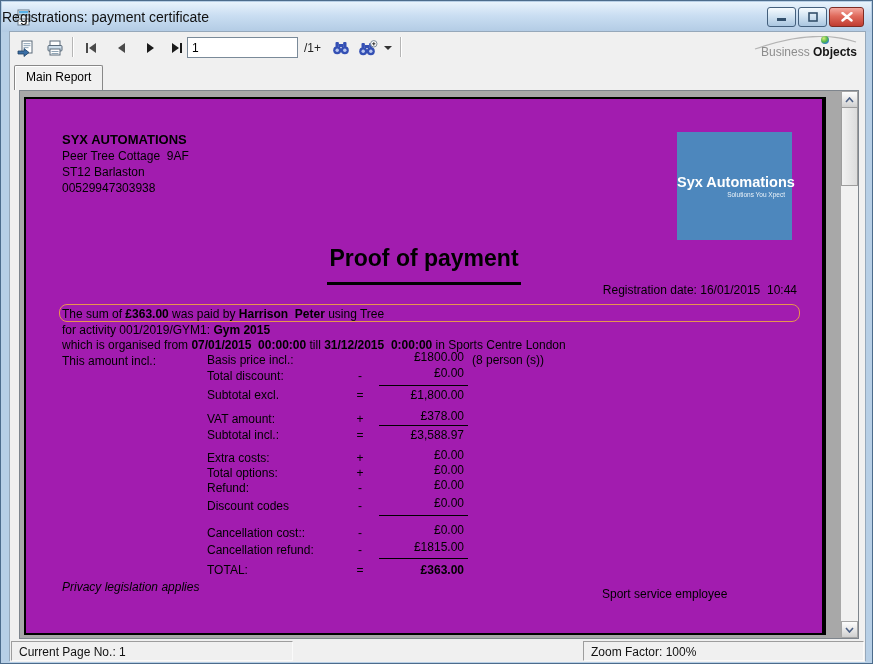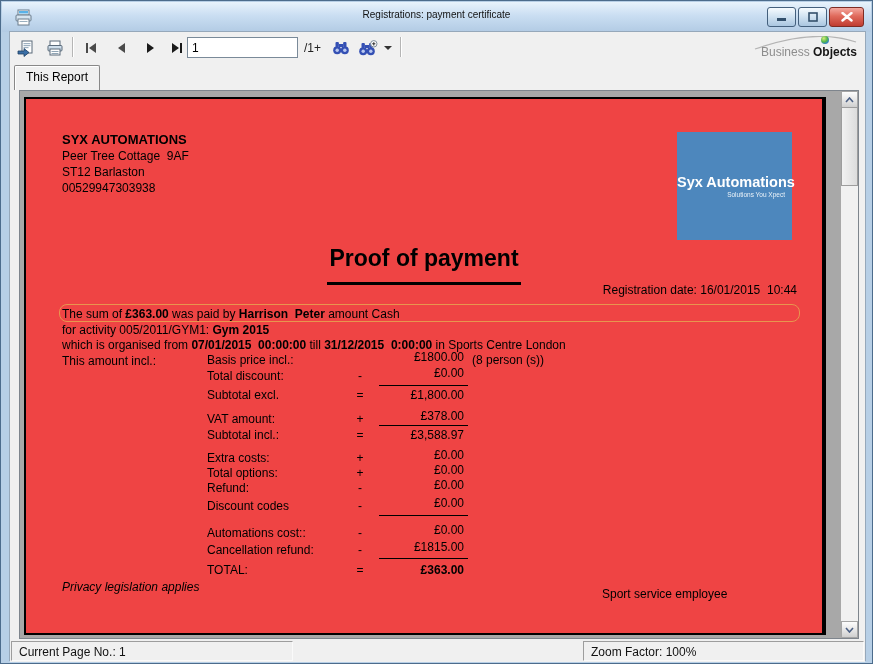--- a/index.html
+++ b/index.html
@@ -7,22 +7,22 @@
   .window{
     position:relative;width:873px;height:664px;
     background:#b7cfe6;border:1px solid #4c6c8c;
     font-family:"Liberation Sans","DejaVu Sans",sans-serif;
     overflow:hidden;
   }
   
   .titlebar{position:absolute;left:1px;top:1px;right:1px;height:30px;
     background:linear-gradient(#e8f3fc,#cadef2 45%,#b2cbe4);}
   .title-icon{position:absolute;left:12px;top:6px;width:19px;height:19px;}
-  .title-text{position:absolute;left:0;right:0;top:7px;text-align:center;
-    font-size:10px;color:#111;}
+  .title-text{position:absolute;left:0;right:0;top:7px;text-align:left;
+    font-size:14px;color:#111;}
   .win-btns{position:absolute;top:5px;right:7px;display:flex;gap:2px;}
   .win-btn{width:29px;height:20px;border:1px solid #44607d;border-radius:3px;
     background:linear-gradient(#f6fbfe,#d3e4f2 45%,#aac6e0);
     display:flex;align-items:center;justify-content:center;cursor:pointer;}
   .win-btn.close{width:35px;border-color:#7e2c24;
     background:linear-gradient(#f4a9a0,#e06a5c 45%,#c03d31);}
   
   .client{position:absolute;left:8px;top:30px;width:857px;height:630px;
     background:#f0f0f0;border:1px solid #96a8ba;}
   
@@ -44,21 +44,21 @@
   .brand-text{position:absolute;right:0;bottom:1px;font-size:12px;color:#8d8d8d;margin-left:33px;}
   .brand-text b{color:#161616;}
   
   .tabbar{position:absolute;left:0;top:30px;right:0;height:28px;}
   .tab{position:absolute;left:4px;top:3px;padding:4px 11px 6px;background:#f0f0f0;
     border:1px solid #888;border-bottom:none;border-radius:2px 2px 0 0;
     box-shadow:inset 1px 1px 0 #fff;font-size:12px;color:#000;cursor:pointer;}
   
   .viewport{position:absolute;left:9px;top:58px;width:840px;height:549px;
     background:#a8a8a8;border:1px solid #7e858d;overflow:hidden;}
-  .page{position:absolute;left:4px;top:6px;width:802px;height:538px;background:#ef4444;
+  .page{position:absolute;left:4px;top:6px;width:802px;height:538px;background:#a21caf;
     border:2px solid #000;border-right-width:4px;}
   
   .vscroll{position:absolute;right:0;top:0;width:17px;height:547px;background:#f1f1f1;}
   .sbtn{position:absolute;left:0;width:17px;height:17px;
     background:linear-gradient(#fdfdfd,#e3e3e3 60%,#cfcfcf);border:1px solid #a5a5a5;
     display:flex;align-items:center;justify-content:center;cursor:pointer;}
   .sthumb{position:absolute;left:0;top:16px;width:17px;height:79px;
     background:linear-gradient(90deg,#f2f2f2,#dcdcdc);border:1px solid #9d9d9d;cursor:grab;}
   
   .statusbar{position:absolute;left:0;top:609px;right:0;height:21px;background:#f0f0f0;}
@@ -197,21 +197,21 @@
       <span class="brand">
         <svg class="brand-swoosh" width="132" height="14" viewBox="0 0 132 14">
           <path d="M30 13 Q 90 -8 131 6" stroke="#b4b4b4" stroke-width="1.2" fill="none"></path>
         </svg>
         <span class="brand-sphere"></span>
         <span class="brand-text"><span>Business </span><b>Objects</b></span>
       </span>
     </div>
 
     <div class="tabbar">
-      <span class="tab">This Report</span>
+      <span class="tab">Main Report</span>
     </div>
 
     <div class="viewport">
 
       <div class="page">
         <div class="doc">
           <div class="abs company-name" style="left:36px;top:33px">SYX AUTOMATIONS</div>
           <div class="abs" style="left:36px;top:50px">Peer Tree Cottage  9AF</div>
           <div class="abs" style="left:36px;top:66px">ST12 Barlaston</div>
           <div class="abs" style="left:36px;top:82px">00529947303938</div>
@@ -220,22 +220,22 @@
             <div class="logo-name">Syx Automations</div>
             <div class="logo-tag">Solutions You Xpect</div>
           </div>
 
           <div class="doc-title-wrap">
             <span class="doc-title">Proof of payment</span>
           </div>
           <div class="abs reg-date">Registration date: 16/01/2015  10:44</div>
 
           <div class="hl-box"></div>
-          <div class="abs" style="left:36px;top:208px"><span>The sum of </span><span class="b">£363.00</span><span> was paid by </span><span class="b">Harrison  Peter</span><span> amount Cash</span></div>
-          <div class="abs" style="left:36px;top:224px"><span>for activity 005/2011/GYM1: </span><span class="b">Gym 2015</span></div>
+          <div class="abs" style="left:36px;top:208px"><span>The sum of </span><span class="b">£363.00</span><span> was paid by </span><span class="b">Harrison  Peter</span><span> using Tree</span></div>
+          <div class="abs" style="left:36px;top:224px"><span>for activity 001/2019/GYM1: </span><span class="b">Gym 2015</span></div>
           <div class="abs" style="left:36px;top:239px"><span>which is organised from </span><span class="b">07/01/2015  00:00:00</span><span> till </span><span class="b">31/12/2015  0:00:00</span><span> in Sports Centre London</span></div>
 
           <div class="abs" style="left:36px;top:255px">This amount incl.:</div>
 
           <div class="trow" style="top:254px">
             <span class="tlabel">Basis price incl.:</span>
             <span class="tsign"></span>
             <span class="tamount" style="top:-3px">£1800.00</span>
             <span class="tnote">(8 person (s))</span>
           </div>
@@ -276,21 +276,21 @@
             <span class="tsign">-</span>
             <span class="tamount" style="top:-3px">£0.00</span>
           </div>
           <div class="trow" style="top:400px">
             <span class="tlabel">Discount codes</span>
             <span class="tsign">-</span>
             <span class="tamount" style="top:-3px">£0.00</span>
           </div>
           <div class="rule" style="top:416px"></div>
           <div class="trow" style="top:427px">
-            <span class="tlabel">Automations cost::</span>
+            <span class="tlabel">Cancellation cost::</span>
             <span class="tsign">-</span>
             <span class="tamount" style="top:-3px">£0.00</span>
           </div>
           <div class="trow" style="top:444px">
             <span class="tlabel">Cancellation refund:</span>
             <span class="tsign">-</span>
             <span class="tamount" style="top:-3px">£1815.00</span>
           </div>
           <div class="rule" style="top:459px"></div>
           <div class="trow" style="top:464px">

